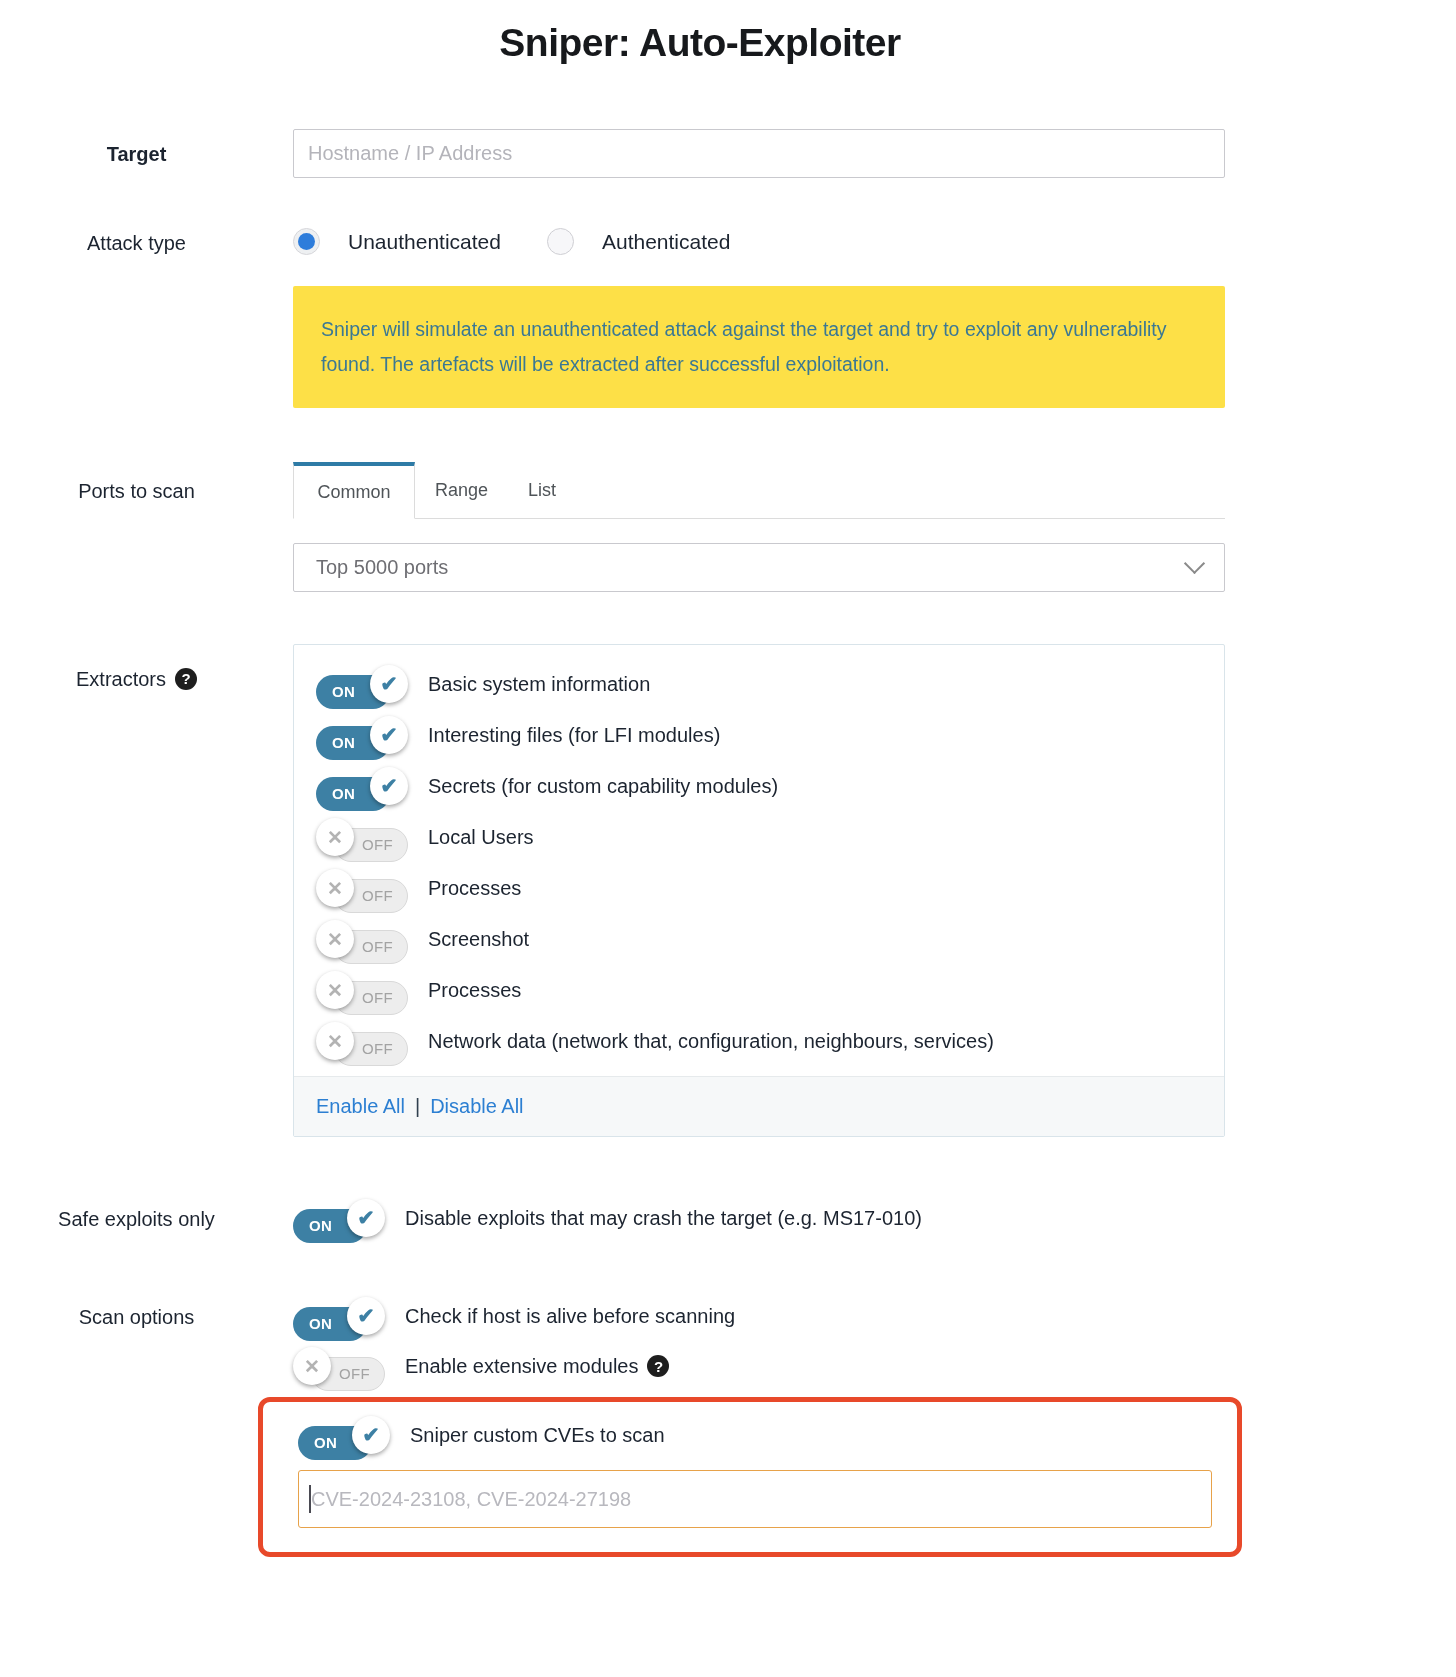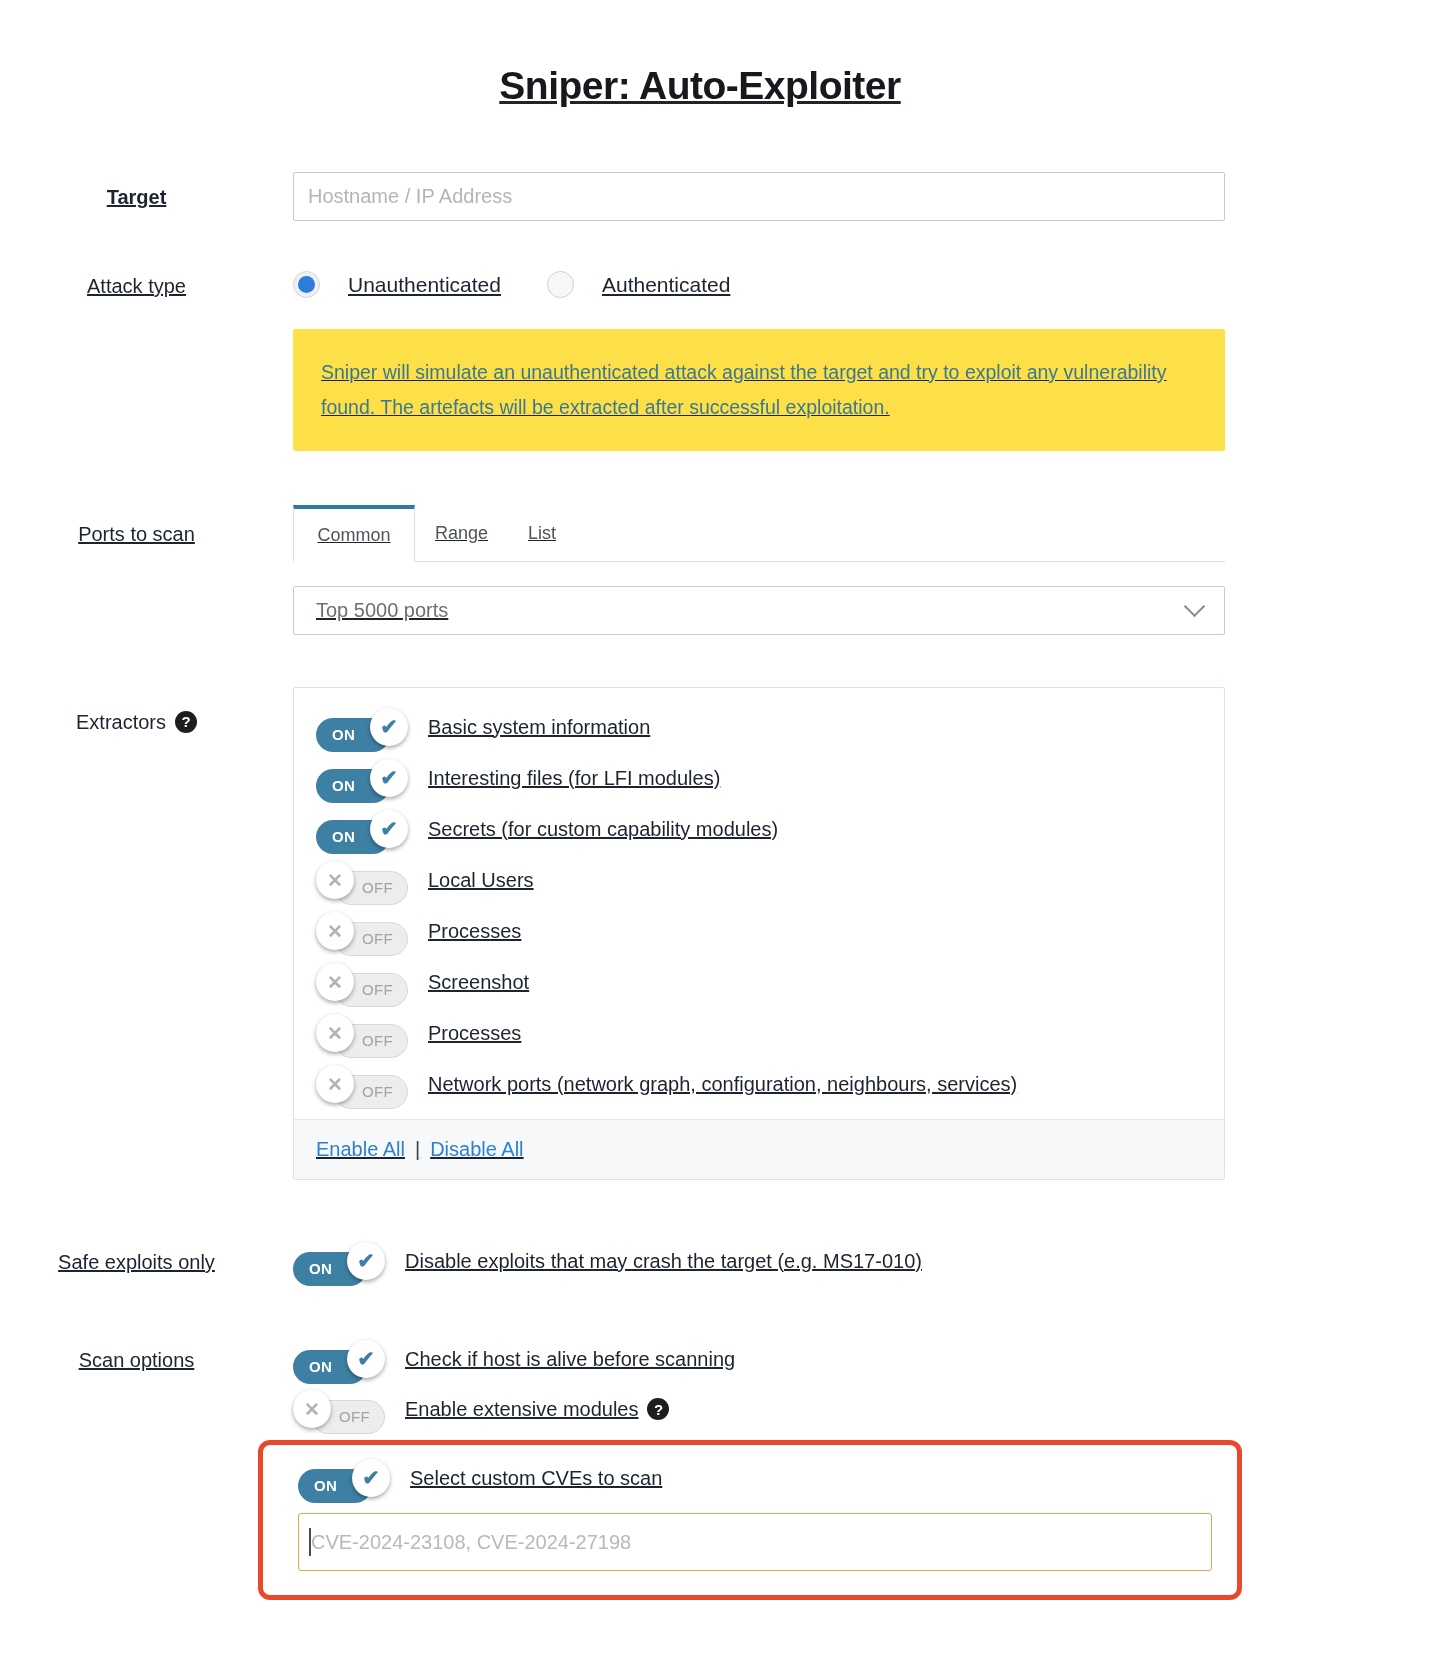--- a/index.html
+++ b/index.html
@@ -2,21 +2,21 @@
 <html><head>
 <meta charset="utf-8">
 <style>
   * { margin:0; padding:0; box-sizing:border-box; }
   html,body { background:#ffffff; }
   body {
     width:1456px; min-height:1677px;
     font-family:"Liberation Sans", sans-serif;
     color:#1c2430;
   }
-  .page { width:1456px; padding-top:64px; padding-bottom:40px;text-decoration:underline; }
+  .page { width:1456px; padding-top:21px; padding-bottom:40px; }
 
   h1.page-title {
     text-align:center; font-size:39px; font-weight:700; color:#17191c;
     width:1400px; letter-spacing:-0.5px;
   }
 
   .form-row { display:flex; align-items:flex-start; }
   .form-label {
     width:293px; flex-shrink:0; text-align:center; padding-right:20px;
     font-size:20px; color:#1c2430; line-height:26px;
@@ -264,21 +264,21 @@
               <span class="knob">✕</span>
             </div>
             <span class="toggle-label">Processes</span>
           </div>
 
           <div class="toggle-row">
             <div class="toggle off">
               <span class="pill">OFF</span>
               <span class="knob">✕</span>
             </div>
-            <span class="toggle-label">Network ports (network graph, configuration, neighbours, services)</span>
+            <span class="toggle-label">Network data (network that, configuration, neighbours, services)</span>
           </div>
 
         </div>
         <div class="extractors-footer">
           <a class="link">Enable All</a>
           <span class="link-sep">|</span>
           <a class="link">Disable All</a>
         </div>
       </div>
     </div>
@@ -319,21 +319,21 @@
           <span class="help-icon">?</span>
         </span>
       </div>
 
       <div class="highlight-box">
         <div class="toggle-row">
           <div class="toggle on">
             <span class="pill">ON</span>
             <span class="knob">✔</span>
           </div>
-          <span class="toggle-label">Select custom CVEs to scan</span>
+          <span class="toggle-label">Sniper custom CVEs to scan</span>
         </div>
         <div class="cve-input-wrap">
           <input class="cve-input" type="text" placeholder="CVE-2024-23108, CVE-2024-27198" style="">
           <div class="text-caret"></div>
         </div>
       </div>
 
     </div>
   </div>
 

